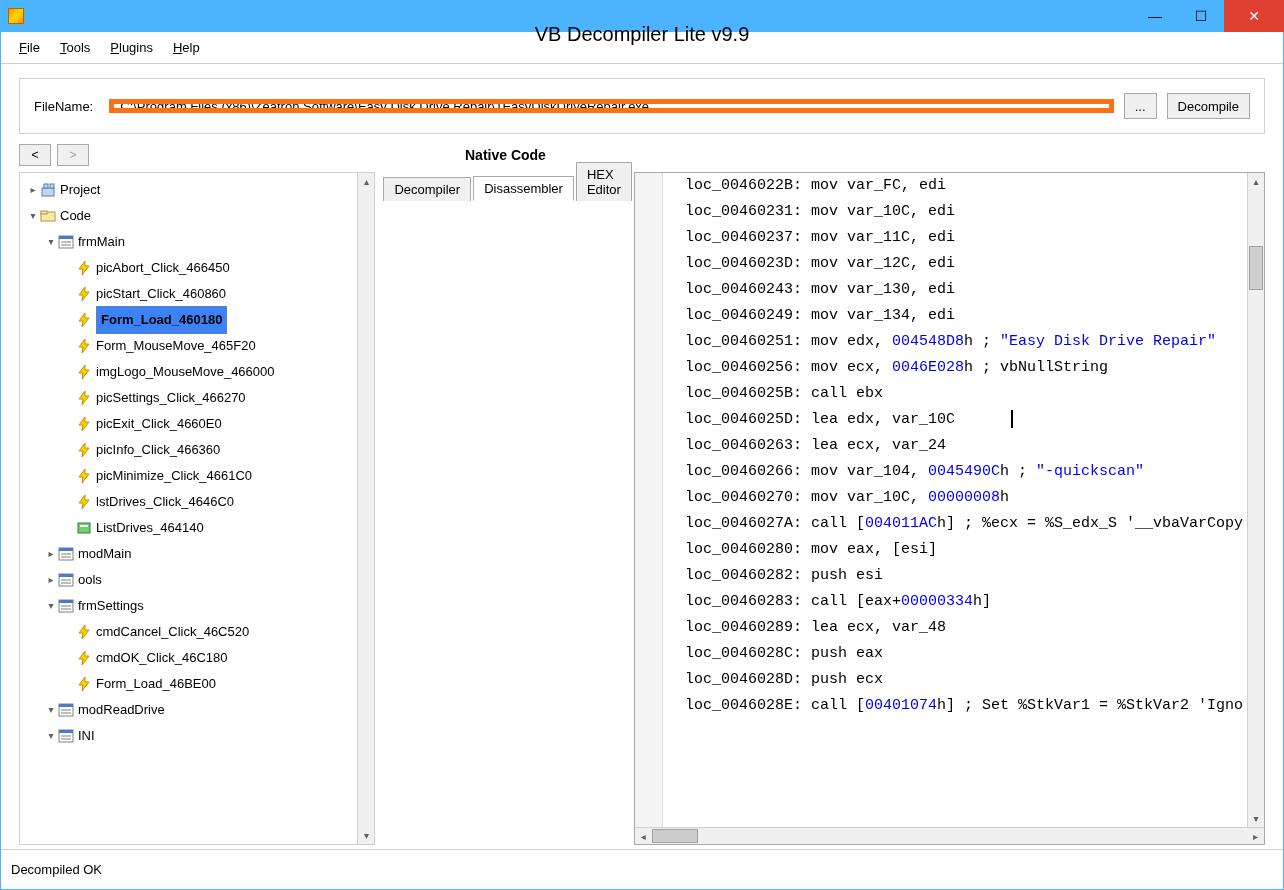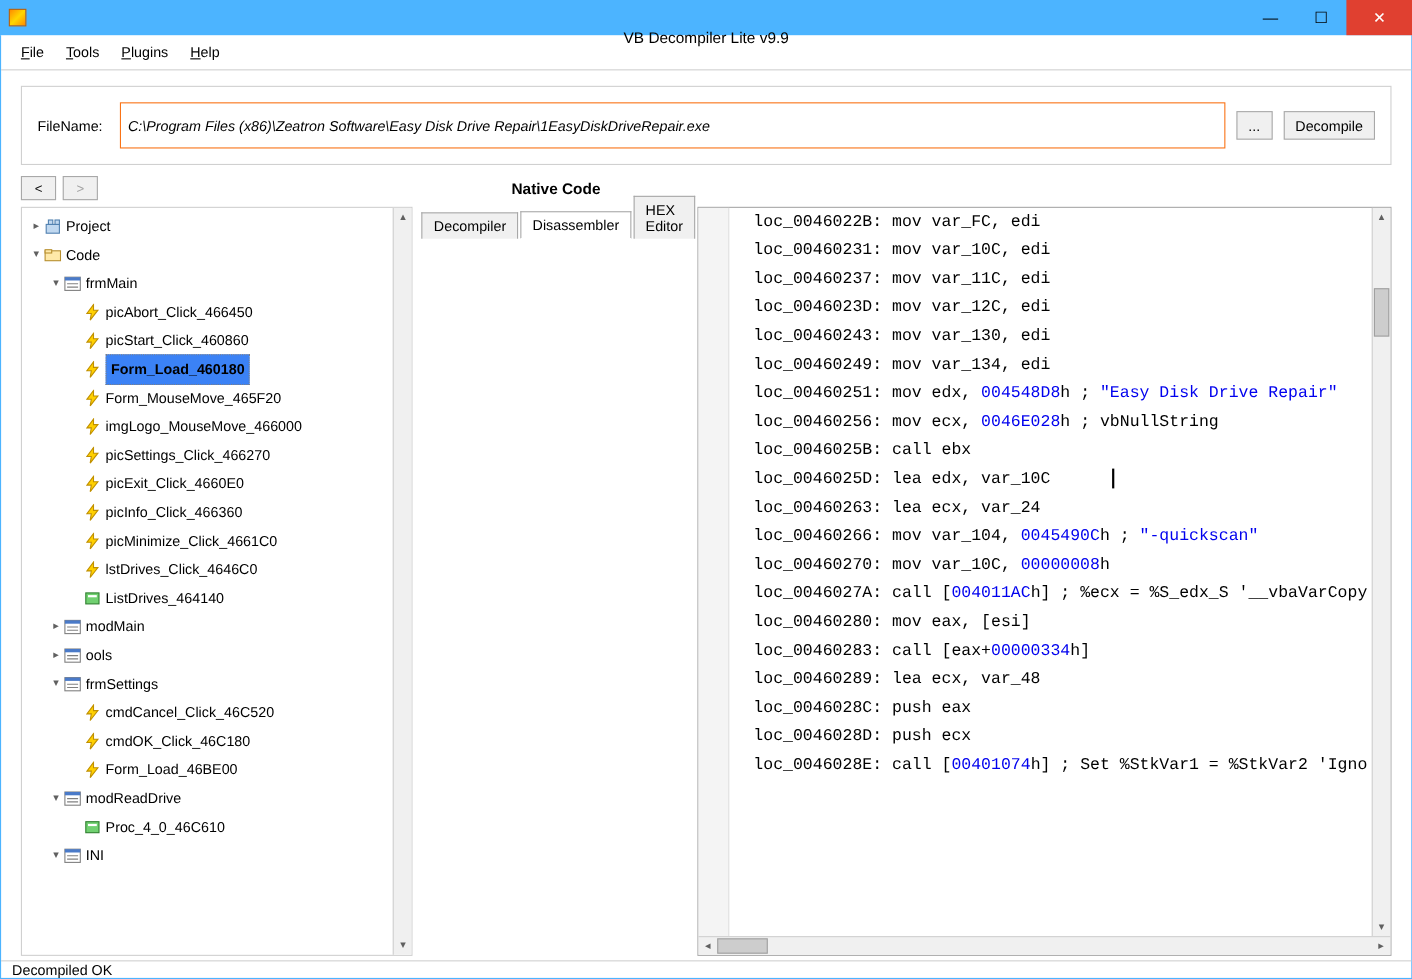--- a/index.html
+++ b/index.html
@@ -1,38 +1,38 @@
 <!DOCTYPE html>
 <html><head>
 <meta charset="utf-8">
 <style>
 * { box-sizing: border-box; margin: 0; padding: 0; }
 body { font-family: "Segoe UI", Tahoma, sans-serif; font-size: 13px; background: #fff; width: 1284px; height: 890px; overflow: hidden; display: flex; flex-direction: column; }
 
 
 .titlebar { background: #4cb4ff; height: 32px; display: flex; align-items: center; color: #000; position: relative; }
 .titlebar .app-icon { width: 16px; height: 16px; margin: 0 8px; background: linear-gradient(135deg, #ff8c00 0%, #ffd700 50%, #ff8c00 100%); border: 1px solid #c06000; }
-.titlebar .title { position: absolute; left: 50%; transform: translateX(-50%); font-size: 14px; margin-top: 36px; }
+.titlebar .title { position: absolute; left: 50%; transform: translateX(-50%); font-size: 20px; margin-top: 36px; }
 .titlebar .controls { margin-left: auto; display: flex; height: 100%; }
 .titlebar .ctrl { width: 46px; display: flex; align-items: center; justify-content: center; font-size: 14px; }
 .titlebar .ctrl.close { background: #e04030; color: #fff; width: 60px; }
 
 
 .window-body { border: 1px solid #4cb4ff; border-top: none; flex: 1; display: flex; flex-direction: column; background: #fff; }
 
 
 .menubar { display: flex; gap: 4px; padding: 6px 10px; border-bottom: 1px solid #d0d0d0; }
 .menubar .menu-item { padding: 2px 8px; cursor: default; }
 .menubar .menu-item .ul { text-decoration: underline; }
 
 
 .file-row-wrap { padding: 14px 18px 10px; }
 .file-row { border: 1px solid #d0d0d0; padding: 14px 14px; display: flex; align-items: center; gap: 10px; }
 .file-row label { font-size: 13px; margin-right: 6px; }
-.file-row input[type=text] { flex: 1; height: 42px; padding: 2px 6px; border: 1px solid #f97316; font-size: 13px; font-style: italic; }
+.file-row input[type=text] { flex: 1; height: 14px; padding: 2px 6px; border: 5px solid #f97316; font-size: 13px; }
 .file-row button { height: 26px; border: 1px solid #a8a8a8; background: #f0f0f0; padding: 0 10px; font-size: 13px; cursor: default; }
 
 
 .nav-row { display: flex; align-items: center; padding: 0 18px 6px; gap: 6px; }
 .nav-row button { width: 32px; height: 22px; border: 1px solid #a8a8a8; background: #f0f0f0; font-size: 12px; }
 .nav-row button.disabled { color: #a0a0a0; }
 .nav-row .native-label { margin-left: 370px; font-weight: bold; font-size: 14px; text-align: right; }
 
 
 .main-split { flex: 1; display: flex; padding: 0 18px 4px; gap: 8px; min-height: 0; }
@@ -65,21 +65,21 @@
 .vscroll { width: 17px; background: #f0f0f0; border-left: 1px solid #d0d0d0; display: flex; flex-direction: column; }
 .vscroll .arrow { height: 17px; text-align: center; font-size: 10px; line-height: 17px; color: #606060; }
 .vscroll .track { flex: 1; position: relative; }
 .vscroll .thumb { position: absolute; left: 1px; right: 1px; top: 56px; height: 44px; background: #cdcdcd; border: 1px solid #a0a0a0; }
 .hscroll { height: 17px; background: #f0f0f0; border-top: 1px solid #d0d0d0; display: flex; }
 .hscroll .arrow { width: 17px; text-align: center; font-size: 10px; line-height: 17px; color: #606060; }
 .hscroll .track { flex: 1; position: relative; }
 .hscroll .thumb { position: absolute; top: 1px; bottom: 1px; left: 0; width: 46px; background: #cdcdcd; border: 1px solid #a0a0a0; }
 
 
-.statusbar { height: 16px; border-top: 1px solid #d0d0d0; padding: 2px 10px; font-size: 13px; display: flex; align-items: center; }
+.statusbar { height: 40px; border-top: 1px solid #d0d0d0; padding: 2px 10px; font-size: 13px; display: flex; align-items: center; }
 
 .cursor-bar { display:inline-block; width:0; border-left: 2px solid #000; height: 18px; vertical-align: middle; margin-left: 2px; }
 </style>
 </head>
 <body>
 
 <div class="titlebar">
   <div class="app-icon"></div>
   <div class="title">VB Decompiler Lite v9.9</div>
   <div class="controls">
@@ -338,31 +338,20 @@
             <span class="caret">▾</span>
             <span class="ticon">
               <svg viewBox="0 0 16 16">
                 <rect x="1" y="2" width="14" height="12" fill="#fff" stroke="#808080"></rect>
                 <rect x="1" y="2" width="14" height="3" fill="#4a7ac8"></rect>
                 <line x1="3" y1="8" x2="13" y2="8" stroke="#808080"></line>
                 <line x1="3" y1="11" x2="13" y2="11" stroke="#808080"></line>
               </svg>
             </span>
             <span class="label">modReadDrive</span>
-          </div>
-          <div class="tree-row">
-            <span style="width:40px;display:inline-block"></span>
-            <span class="caret empty">▸</span>
-            <span class="ticon">
-              <svg viewBox="0 0 16 16">
-                <rect x="2" y="3" width="12" height="10" fill="#70d070" stroke="#308030"></rect>
-                <rect x="4" y="5" width="8" height="2" fill="#fff"></rect>
-              </svg>
-            </span>
-            <span class="label">Proc_4_0_46C610</span>
           </div>
           <div class="tree-row">
             <span style="width:22px;display:inline-block"></span>
             <span class="caret">▾</span>
             <span class="ticon">
               <svg viewBox="0 0 16 16">
                 <rect x="1" y="2" width="14" height="12" fill="#fff" stroke="#808080"></rect>
                 <rect x="1" y="2" width="14" height="3" fill="#4a7ac8"></rect>
                 <line x1="3" y1="8" x2="13" y2="8" stroke="#808080"></line>
                 <line x1="3" y1="11" x2="13" y2="11" stroke="#808080"></line>
@@ -396,20 +385,21 @@
               <div>&nbsp;&nbsp;loc_00460249:&nbsp;mov&nbsp;var_134,&nbsp;edi</div>
               <div>&nbsp;&nbsp;loc_00460251:&nbsp;mov&nbsp;edx,&nbsp;<span class="hex">004548D8</span>h&nbsp;;&nbsp;<span class="str">"Easy Disk Drive Repair"</span></div>
               <div>&nbsp;&nbsp;loc_00460256:&nbsp;mov&nbsp;ecx,&nbsp;<span class="hex">0046E028</span>h&nbsp;;&nbsp;vbNullString</div>
               <div>&nbsp;&nbsp;loc_0046025B:&nbsp;call&nbsp;ebx</div>
               <div>&nbsp;&nbsp;loc_0046025D:&nbsp;lea&nbsp;edx,&nbsp;var_10C&nbsp;&nbsp;&nbsp;&nbsp;&nbsp;&nbsp;<span class="cursor-bar"></span></div>
               <div>&nbsp;&nbsp;loc_00460263:&nbsp;lea&nbsp;ecx,&nbsp;var_24</div>
               <div>&nbsp;&nbsp;loc_00460266:&nbsp;mov&nbsp;var_104,&nbsp;<span class="hex">0045490C</span>h&nbsp;;&nbsp;<span class="str">"-quickscan"</span></div>
               <div>&nbsp;&nbsp;loc_00460270:&nbsp;mov&nbsp;var_10C,&nbsp;<span class="hex">00000008</span>h</div>
               <div>&nbsp;&nbsp;loc_0046027A:&nbsp;call&nbsp;[<span class="hex">004011AC</span>h]&nbsp;;&nbsp;%ecx&nbsp;=&nbsp;%S_edx_S&nbsp;'__vbaVarCopy</div>
               <div>&nbsp;&nbsp;loc_00460280:&nbsp;mov&nbsp;eax,&nbsp;[esi]</div>
+              <div>&nbsp;&nbsp;loc_00460282:&nbsp;push&nbsp;esi</div>
               <div>&nbsp;&nbsp;loc_00460283:&nbsp;call&nbsp;[eax+<span class="hex">00000334</span>h]</div>
               <div>&nbsp;&nbsp;loc_00460289:&nbsp;lea&nbsp;ecx,&nbsp;var_48</div>
               <div>&nbsp;&nbsp;loc_0046028C:&nbsp;push&nbsp;eax</div>
               <div>&nbsp;&nbsp;loc_0046028D:&nbsp;push&nbsp;ecx</div>
               <div>&nbsp;&nbsp;loc_0046028E:&nbsp;call&nbsp;[<span class="hex">00401074</span>h]&nbsp;;&nbsp;Set&nbsp;%StkVar1&nbsp;=&nbsp;%StkVar2&nbsp;'Igno</div>
             </div>
         <div class="vscroll">
           <div class="arrow">▴</div>
           <div class="track">
                 <div class="thumb"></div>

